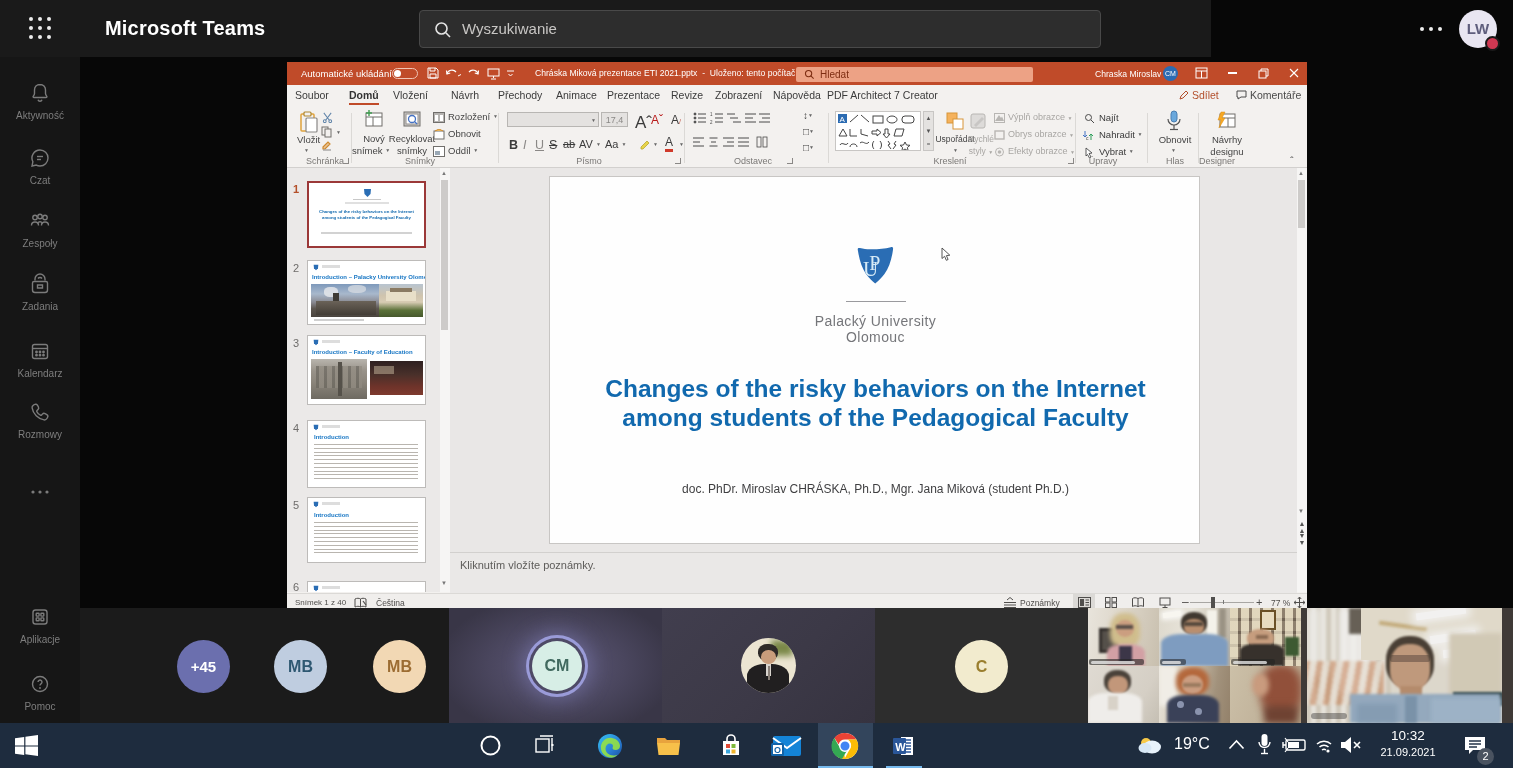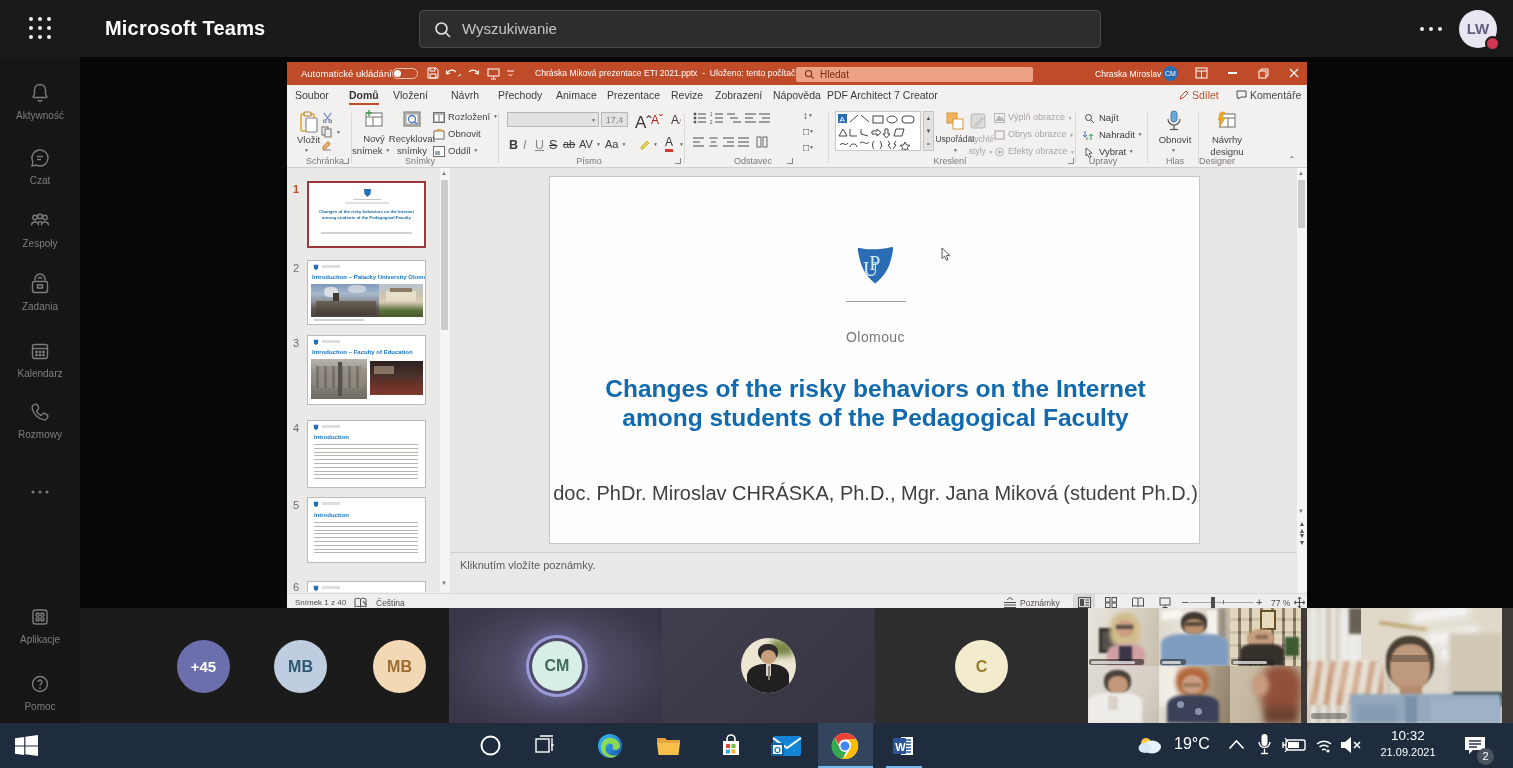--- a/index.html
+++ b/index.html
@@ -1,20 +1,20 @@
 <!DOCTYPE html>
 <html><head>
 <meta charset="utf-8">
 <style>
 * { margin:0; padding:0; box-sizing:border-box; }
 html,body { width:1513px; height:768px; background:#000; font-family:"Liberation Sans",sans-serif; overflow:hidden; }
 #app { position:relative; width:1513px; height:768px; background:#070707; }
 
 
-#topbar { position:absolute; left:0; top:0; width:1513px; height:57px; background:#1a1a1a; }
+#topbar { position:absolute; left:0; top:0; width:1211px; height:57px; background:#1a1a1a; }
 #waffle { position:absolute; left:29px; top:17px; width:26px; height:26px; }
 #waffle i { position:absolute; width:4px; height:4px; border-radius:50%; background:#ececec; }
 #teams-title { position:absolute; left:105px; top:17px; color:#fff; font-size:20px; font-weight:bold; letter-spacing:0.2px; }
 #tsearch { position:absolute; left:419px; top:10px; width:682px; height:38px; background:#2d2d2d; border:1px solid #494949; border-radius:4px; color:#c8c6c4; font-size:15px; line-height:36px; padding-left:42px; }
 #tsearch svg { position:absolute; left:13px; top:9px; }
 #tdots i { position:absolute; top:27px; width:4px; height:4px; border-radius:50%; background:#ededed; }
 #tavatar { position:absolute; left:1459px; top:10px; width:38px; height:38px; border-radius:50%; background:#e9e6f2; color:#5f5e7d; font-weight:bold; font-size:15px; text-align:center; line-height:38px; }
 #tavatar .dot { position:absolute; right:-3px; bottom:-3px; width:15px; height:15px; border-radius:50%; background:#cf3852; border:2.5px solid #1a1a1a; }
 
 
@@ -573,23 +573,24 @@
         <path d="M2.8 7.5 C2.2 5.5 2.6 4.4 4.6 4.8 C8 5.6 11 6 14 6 C21 6.2 28 5.4 34 4 C35.8 3.6 36.4 4.4 36.2 6 C35 15 32.5 23.5 28 29.5 C25.2 33.2 22.2 36.2 19.2 38.6 C16.2 36.2 13.2 33.2 10.4 29.5 C6.4 23.5 4 15.5 2.8 7.5 Z" fill="#2a6db4"></path>
         <clipPath id="shieldclip">
             <path d="M2.8 7.5 C2.2 5.5 2.6 4.4 4.6 4.8 C8 5.6 11 6 14 6 C21 6.2 28 5.4 34 4 C35.8 3.6 36.4 4.4 36.2 6 C35 15 32.5 23.5 28 29.5 C25.2 33.2 22.2 36.2 19.2 38.6 C16.2 36.2 13.2 33.2 10.4 29.5 C6.4 23.5 4 15.5 2.8 7.5 Z"></path>
           </clipPath>
         <g clip-path="url(#shieldclip)">
             <text x="13.5" y="25.5" font-family="Liberation Serif" font-size="19" fill="#d5eaf6">P</text>
         <text x="7.5" y="31.5" font-family="Liberation Serif" font-size="20" fill="#d5eaf6">U</text>
           </g>
       </svg>
       <div style="position:absolute;left:296px;top:124px;width:60px;height:1px;background:#9a9a9e;"></div>
+      <div style="position:absolute;left:0;top:136px;width:651px;text-align:center;font-size:14px;color:#75767a;letter-spacing:0.4px;">Palacký University</div>
       <div style="position:absolute;left:0;top:152px;width:651px;text-align:center;font-size:14px;color:#75767a;letter-spacing:0.4px;">Olomouc</div>
       <div style="position:absolute;left:0;top:197px;width:651px;text-align:center;font-size:24.5px;line-height:29px;font-weight:bold;color:#1169ae;">Changes of the risky behaviors on the Internet<br>among students of the Pedagogical Faculty</div>
-      <div style="position:absolute;left:0;top:305px;width:651px;text-align:center;font-size:20px;color:#3f3f41;">doc. PhDr. Miroslav CHRÁSKA, Ph.D., Mgr. Jana Miková (student Ph.D.)</div>
+      <div style="position:absolute;left:0;top:305px;width:651px;text-align:center;font-size:12px;color:#3f3f41;">doc. PhDr. Miroslav CHRÁSKA, Ph.D., Mgr. Jana Miková (student Ph.D.)</div>
       <svg style="position:absolute;left:391px;top:70px" width="10" height="15" viewBox="0 0 10 15">
           <path d="M1 1l0 10.5 2.6-2.2 1.7 4 1.8-0.8-1.7-3.9 3.4-0.4z" fill="#fff" stroke="#444" stroke-width="0.9"></path>
         </svg>
     </div>
     <div id="pp-notes">
         <div style="position:absolute;left:10px;top:6px;">Kliknutím vložíte poznámky.</div>
       </div>
     <div id="pp-status">
       <div style="left:8px;top:4px;font-size:8px;">Snímek 1 z 40</div>
       <svg style="position:absolute;left:67px;top:3px" width="13" height="11" viewBox="0 0 13 11" fill="none" stroke="#504e4c">

